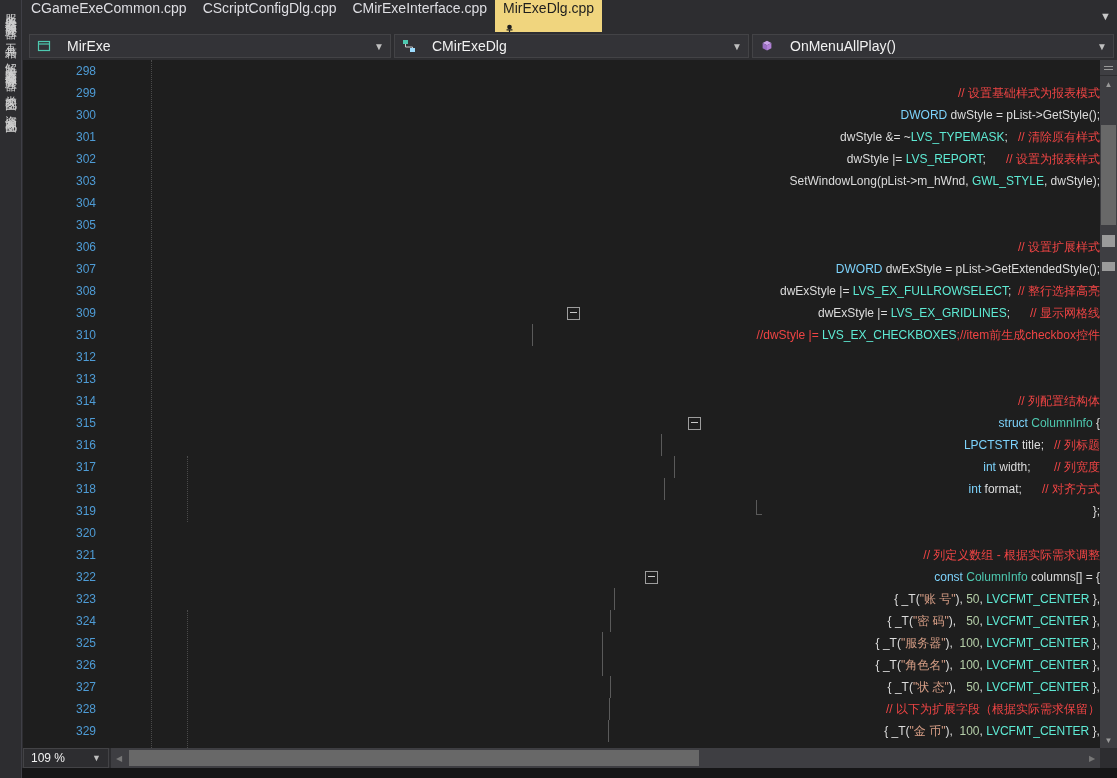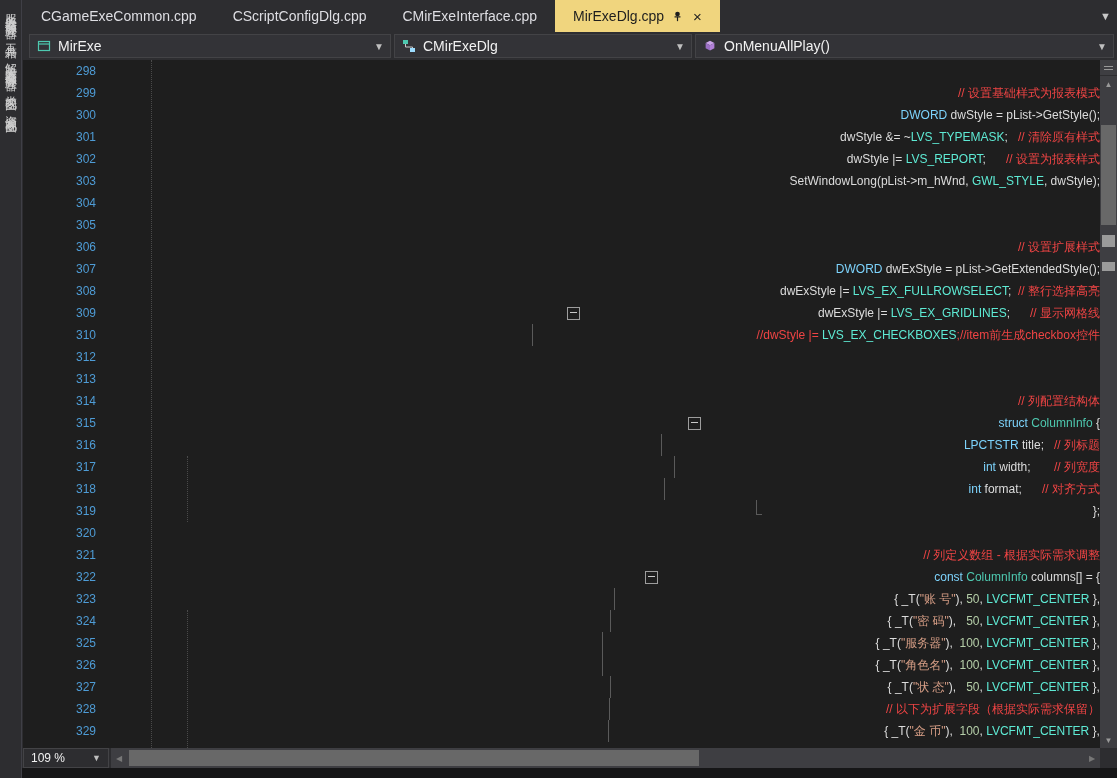--- a/index.html
+++ b/index.html
@@ -8,36 +8,36 @@
 
   
   .side-strip{position:absolute;left:0;top:0;width:22px;height:778px;background:#2D2D30;
               border-right:1px solid #3F3F46;display:flex;flex-direction:column;align-items:center;
               padding-top:4px;box-sizing:border-box;gap:14px;z-index:5;}
   .vtab{writing-mode:vertical-rl;text-orientation:upright;color:#D0D0D0;font-size:12px;
         letter-spacing:2px;cursor:pointer;white-space:nowrap;}
 
   
   .tab-bar{position:absolute;left:23px;top:0;right:0;height:32px;background:#2D2D30;display:flex;align-items:stretch;}
-  .tab{display:flex;align-items:center;padding:0 18px;font-size:14px;color:#DEDEE3;cursor:pointer;gap:7px;}
-  .tab.active{background:#F0D57E;color:#1E1E1E;}
+  .tab{display:flex;padding:0 8px;font-size:14px;color:#DEDEE3;cursor:pointer;gap:7px;}
+  .tab.active{background:#F0D57E;color:#1E1E1E;flex-direction:column;}
   .tab .tab-x{font-size:15px;line-height:1;color:#1E1E1E;margin-left:2px;cursor:pointer;}
   .tab .pin{display:inline-flex;align-items:center;cursor:pointer;}
   .tab-overflow{position:absolute;right:6px;top:0;height:32px;display:flex;align-items:center;color:#C8C8C8;
                 font-size:11px;cursor:pointer;}
 
   
   .nav-bar{position:absolute;left:23px;top:32px;right:0;height:28px;background:#2D2D30;
            display:flex;align-items:center;gap:3px;padding-left:6px;box-sizing:border-box;}
   .combo{height:24px;background:#333337;border:1px solid #434346;display:flex;align-items:center;
-         padding:0 6px;box-sizing:border-box;color:#F1F1F1;font-size:14px;cursor:pointer;gap:7px;}
+         padding:0 6px;box-sizing:border-box;color:#F1F1F1;font-size:14px;cursor:pointer;gap:16px;}
   .combo .lbl{flex:1;white-space:nowrap;overflow:hidden;}
   .combo .chev{color:#BFBFBF;font-size:10px;}
   .combo .cicon{display:inline-flex;width:15px;height:15px;align-items:center;justify-content:center;}
-  .combo.c0{width:362px;} .combo.c1{width:298px;} .combo.c2{flex:1;margin-right:3px;}
+  .combo.c0{width:362px;} .combo.c1{width:355px;} .combo.c2{flex:1;margin-right:3px;}
 
   
   .editor{position:absolute;left:23px;top:60px;width:1077px;height:688px;background:#1E1E1E;overflow:hidden;}
   .row{display:flex;height:22px;line-height:22px;font-family:Liberation Sans, sans-serif;font-size:12px;justify-content:space-between;}
   .ln{width:73px;text-align:right;color:#4E9CD6;flex:none;user-select:none;cursor:pointer;}
   .sp{width:30px;flex:none;}
   .fold{width:18px;flex:none;position:relative;}
   .foldbox{width:11px;height:11px;border:1px solid #9D9D9D;background:#1E1E1E;position:absolute;left:3px;top:5px;cursor:pointer;}
   .foldbox::after{content:"";position:absolute;left:2px;right:2px;top:4px;border-top:1px solid #C8C8C8;}
   .fold.fline::before{content:"";position:absolute;left:8px;top:0;bottom:0;border-left:1px solid #5A5A5A;}

